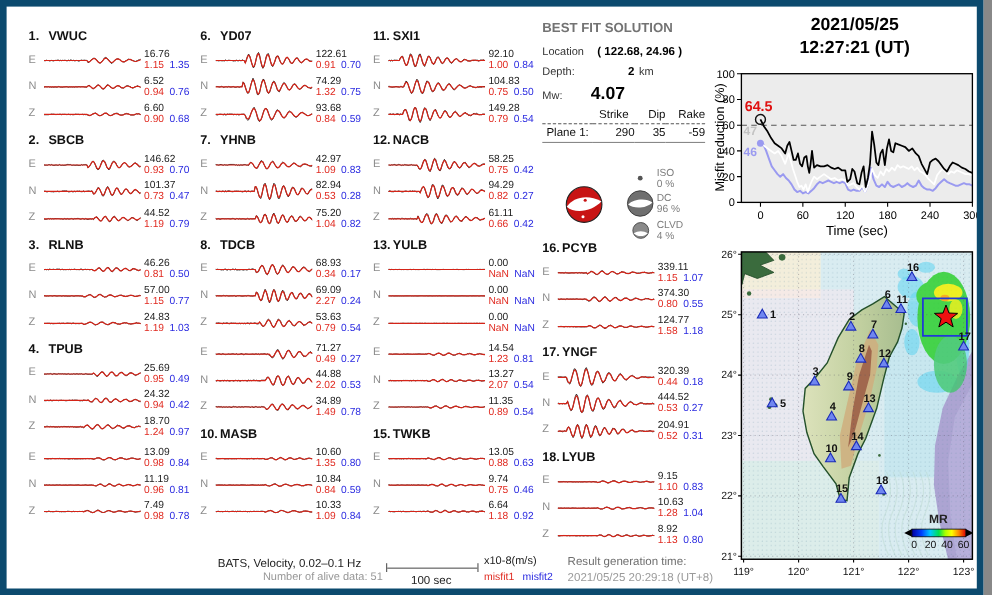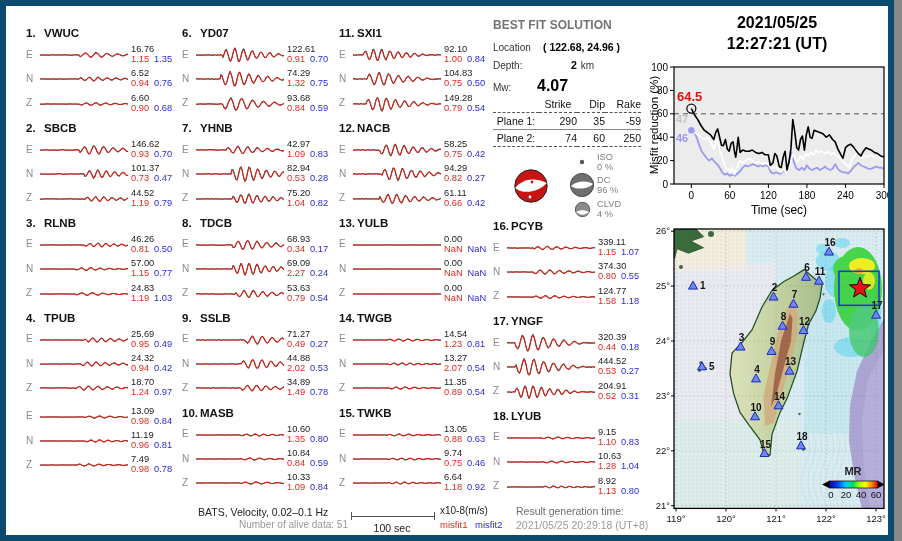--- a/index.html
+++ b/index.html
@@ -269,21 +269,20 @@
         <div class="ch-row">
           <span class="ch-label">Z</span>
           <svg class="ch-trace" width="88" height="24">
             <path d="M0,13L0,12.8L1,12.7L2,12.7L3,12.5L4,13.0L5,12.9L6,13.5L7,12.6L8,12.9L9,12.9L10,12.5L11,12.7L12,13.3L13,13.3L14,12.5L15,12.9L16,12.8L17,12.9L18,12.8L19,13.2L20,13.2L21,13.2L22,12.8L23,13.5L24,12.6L25,13.5L26,12.8L27,13.4L28,13.0L29,12.6L30,12.9L31,13.5L32,12.5L33,13.0L34,13.2L35,12.6L36,12.6L37,13.3L38,13.5L39,13.5L40,11.9L41,12.8L42,14.9L43,15.6L44,15.6L45,14.1L46,12.6L47,10.4L48,9.0L49,9.9L50,11.8L51,14.3L52,15.9L53,16.8L54,15.2L55,13.0L56,10.9L57,9.0L58,9.7L59,11.0L60,13.7L61,15.5L62,15.7L63,15.3L64,13.6L65,12.0L66,11.1L67,10.2L68,11.4L69,13.1L70,14.7L71,15.1L72,15.4L73,13.7L74,12.4L75,12.1L76,11.0L77,11.9L78,12.0L79,13.2L80,15.0L81,14.3L82,14.1L83,13.0L84,12.3L85,11.8L86,11.2L87,12.5L88,12.9" fill="none" stroke="#141414" stroke-width="0.8"></path>
             <path d="M0,13L0,13.0L1,13.0L2,13.0L3,13.0L4,13.0L5,13.0L6,13.0L7,13.0L8,13.0L9,13.0L10,13.0L11,13.0L12,13.0L13,13.0L14,13.0L15,13.0L16,13.0L17,13.0L18,13.0L19,13.0L20,13.0L21,13.0L22,13.0L23,13.0L24,13.0L25,13.0L26,13.0L27,13.0L28,13.0L29,13.0L30,13.0L31,13.0L32,13.0L33,13.0L34,13.0L35,13.0L36,13.0L37,13.0L38,13.0L39,13.0L40,11.7L41,13.0L42,14.5L43,15.5L44,15.4L45,14.3L46,12.4L47,10.7L48,9.9L49,10.4L50,12.2L51,14.3L52,16.0L53,16.3L54,15.2L55,13.2L56,11.1L57,9.9L58,10.1L59,11.5L60,13.5L61,15.1L62,15.8L63,15.2L64,13.8L65,12.1L66,10.9L67,10.7L68,11.5L69,12.8L70,14.1L71,14.9L72,14.8L73,14.0L74,12.8L75,11.8L76,11.3L77,11.6L78,12.5L79,13.5L80,14.3L81,14.5L82,14.0L83,13.2L84,12.3L85,11.8L86,11.8L87,12.3L88,13.1" fill="none" stroke="#d42418" stroke-width="1.1"></path>
           </svg>
           <span class="ch-nums"><span class="peak">53.63</span><br><span class="m1">0.79</span><span class="m2">0.54</span></span>
         </div>
       </div>
       <div class="st-block">
-        <div class="st-header"><span class="num">9.</span><span>SSLB</span></div>
         <div class="ch-row">
           <span class="ch-label">E</span>
           <svg class="ch-trace" width="88" height="24">
             <path d="M0,13L0,12.7L1,13.3L2,12.9L3,12.6L4,12.8L5,13.5L6,12.6L7,12.7L8,13.2L9,13.4L10,13.3L11,13.1L12,12.7L13,13.2L14,13.0L15,12.7L16,12.6L17,13.1L18,13.2L19,12.5L20,13.4L21,13.3L22,13.1L23,12.6L24,12.5L25,13.4L26,13.5L27,12.7L28,12.8L29,13.0L30,13.2L31,13.2L32,13.1L33,13.0L34,12.8L35,13.3L36,12.8L37,12.7L38,13.2L39,12.7L40,13.4L41,12.8L42,12.8L43,12.9L44,12.6L45,12.6L46,13.4L47,12.7L48,13.4L49,13.8L50,15.0L51,16.1L52,16.3L53,15.0L54,12.4L55,11.0L56,8.9L57,9.0L58,11.5L59,13.8L60,15.8L61,17.6L62,16.8L63,15.0L64,12.7L65,10.2L66,9.5L67,9.5L68,11.1L69,13.1L70,15.1L71,15.9L72,15.7L73,14.3L74,13.1L75,11.0L76,10.6L77,10.5L78,12.0L79,13.8L80,15.2L81,14.8L82,15.0L83,14.1L84,13.0L85,11.6L86,10.6L87,11.4L88,12.8" fill="none" stroke="#141414" stroke-width="0.8"></path>
             <path d="M0,13L0,13.0L1,13.0L2,13.0L3,13.0L4,13.0L5,13.0L6,13.0L7,13.0L8,13.0L9,13.0L10,13.0L11,13.0L12,13.0L13,13.0L14,13.0L15,13.0L16,13.0L17,13.0L18,13.0L19,13.0L20,13.0L21,13.0L22,13.0L23,13.0L24,13.0L25,13.0L26,13.0L27,13.0L28,13.0L29,13.0L30,13.0L31,13.0L32,13.0L33,13.0L34,13.0L35,13.0L36,13.0L37,13.0L38,13.0L39,13.0L40,13.0L41,13.0L42,13.0L43,13.0L44,13.0L45,13.0L46,13.0L47,13.0L48,13.0L49,13.2L50,14.6L51,15.5L52,15.5L53,14.4L54,12.7L55,10.9L56,9.8L57,9.9L58,11.3L59,13.4L60,15.4L61,16.5L62,16.3L63,14.7L64,12.5L65,10.6L66,9.6L67,10.0L68,11.5L69,13.5L70,15.2L71,16.0L72,15.6L73,14.3L74,12.6L75,11.2L76,10.6L77,10.9L78,12.0L79,13.4L80,14.5L81,15.0L82,14.7L83,13.8L84,12.7L85,11.7L86,11.3L87,11.5L88,12.3" fill="none" stroke="#d42418" stroke-width="1.1"></path>
           </svg>
           <span class="ch-nums"><span class="peak">71.27</span><br><span class="m1">0.49</span><span class="m2">0.27</span></span>
         </div>
         <div class="ch-row">
           <span class="ch-label">N</span>
@@ -406,21 +405,20 @@
         <div class="ch-row">
           <span class="ch-label">Z</span>
           <svg class="ch-trace" width="88" height="24">
             <path d="M0,13L0,13.0L1,13.0L2,12.9L3,12.9L4,12.9L5,13.1L6,13.1L7,13.0L8,13.1L9,13.0L10,13.1L11,13.0L12,13.0L13,12.9L14,12.9L15,13.0L16,13.0L17,13.0L18,12.9L19,13.0L20,12.9L21,12.9L22,13.0L23,13.0L24,13.0L25,12.9L26,12.9L27,13.1L28,12.9L29,12.9L30,13.0L31,12.9L32,13.1L33,12.9L34,12.9L35,13.1L36,13.0L37,13.0L38,13.1L39,13.0L40,13.1L41,13.0L42,12.9L43,13.0L44,12.9L45,13.1L46,13.0L47,13.0L48,13.1L49,13.0L50,12.9L51,12.9L52,13.1L53,12.9L54,12.9L55,13.1L56,13.0L57,13.1L58,13.0L59,13.1L60,13.0L61,13.0L62,13.1L63,13.0L64,12.9L65,13.0L66,13.0L67,12.9L68,13.1L69,13.0L70,13.0L71,12.9L72,13.1L73,13.0L74,13.0L75,13.0L76,13.0L77,13.1L78,12.9L79,13.1L80,12.9L81,12.9L82,13.1L83,12.9L84,13.1L85,13.0L86,13.0L87,13.1L88,13.1" fill="none" stroke="#141414" stroke-width="0.8"></path>
             <path d="M0,13L0,13.0L1,13.0L2,13.0L3,13.0L4,13.0L5,13.0L6,13.0L7,13.0L8,13.0L9,13.0L10,13.0L11,13.0L12,13.0L13,13.0L14,13.0L15,13.0L16,13.0L17,13.0L18,13.0L19,13.0L20,13.0L21,13.0L22,13.0L23,13.0L24,13.0L25,13.0L26,13.0L27,13.0L28,13.0L29,13.0L30,13.0L31,13.0L32,13.0L33,13.0L34,13.0L35,13.0L36,13.0L37,13.0L38,13.0L39,13.0L40,13.0L41,13.0L42,13.0L43,13.0L44,13.0L45,13.0L46,13.0L47,13.0L48,13.0L49,13.0L50,13.0L51,13.0L52,13.0L53,13.0L54,13.0L55,13.0L56,13.0L57,13.0L58,13.0L59,13.0L60,13.0L61,13.0L62,13.0L63,13.0L64,13.0L65,13.0L66,13.0L67,13.0L68,13.0L69,13.0L70,13.0L71,13.0L72,13.0L73,13.0L74,13.0L75,13.0L76,13.0L77,13.0L78,13.0L79,13.0L80,13.0L81,13.0L82,13.0L83,13.0L84,13.0L85,13.0L86,13.0L87,13.0L88,13.0" fill="none" stroke="#d42418" stroke-width="1.1"></path>
           </svg>
           <span class="ch-nums"><span class="peak">0.00</span><br><span class="m1">NaN</span><span class="m2">NaN</span></span>
         </div>
       </div>
       <div class="st-block">
-        <div class="st-header"><span class="num">14.</span><span>TWGB</span></div>
         <div class="ch-row">
           <span class="ch-label">E</span>
           <svg class="ch-trace" width="88" height="24">
             <path d="M0,13L0,13.1L1,12.8L2,12.9L3,13.0L4,13.3L5,12.9L6,12.9L7,12.8L8,12.9L9,13.0L10,13.3L11,13.2L12,13.1L13,13.2L14,12.7L15,13.0L16,13.1L17,12.8L18,12.8L19,13.0L20,13.0L21,13.1L22,13.2L23,13.0L24,13.1L25,12.9L26,13.0L27,12.8L28,12.7L29,12.8L30,13.0L31,13.0L32,13.0L33,13.1L34,12.7L35,12.9L36,12.4L37,12.2L38,12.7L39,13.2L40,13.6L41,13.9L42,13.9L43,13.1L44,12.6L45,12.2L46,12.0L47,12.4L48,12.9L49,13.7L50,14.1L51,13.8L52,13.4L53,13.0L54,12.1L55,12.0L56,12.2L57,12.9L58,13.4L59,14.0L60,13.9L61,13.8L62,13.2L63,12.8L64,12.3L65,12.1L66,12.8L67,13.4L68,13.5L69,13.6L70,13.3L71,13.4L72,12.5L73,12.8L74,12.2L75,12.6L76,13.0L77,13.3L78,13.7L79,13.6L80,13.3L81,12.9L82,13.0L83,12.3L84,12.7L85,13.0L86,13.3L87,13.1L88,13.2" fill="none" stroke="#141414" stroke-width="0.8"></path>
             <path d="M0,13L0,13.0L1,13.0L2,13.0L3,13.0L4,13.0L5,13.0L6,13.0L7,13.0L8,13.0L9,13.0L10,13.0L11,13.0L12,13.0L13,13.0L14,13.0L15,13.0L16,13.0L17,13.0L18,13.0L19,13.0L20,13.0L21,13.0L22,13.0L23,13.0L24,13.0L25,13.0L26,13.0L27,13.0L28,13.0L29,13.0L30,13.0L31,13.0L32,13.0L33,13.0L34,13.0L35,13.0L36,12.4L37,12.4L38,12.6L39,13.1L40,13.6L41,13.8L42,13.7L43,13.3L44,12.7L45,12.2L46,12.1L47,12.4L48,12.9L49,13.6L50,13.9L51,13.9L52,13.4L53,12.8L54,12.3L55,12.1L56,12.3L57,12.8L58,13.3L59,13.7L60,13.7L61,13.5L62,13.0L63,12.6L64,12.4L65,12.5L66,12.7L67,13.1L68,13.4L69,13.5L70,13.4L71,13.1L72,12.8L73,12.6L74,12.6L75,12.7L76,13.0L77,13.3L78,13.4L79,13.3L80,13.2L81,12.9L82,12.7L83,12.7L84,12.8L85,12.9L86,13.1L87,13.3L88,13.3" fill="none" stroke="#d42418" stroke-width="1.1"></path>
           </svg>
           <span class="ch-nums"><span class="peak">14.54</span><br><span class="m1">1.23</span><span class="m2">0.81</span></span>
         </div>
         <div class="ch-row">
           <span class="ch-label">N</span>
@@ -572,26 +570,20 @@
         <th class="lab"></th>
         <th class="c1">Strike</th>
         <th class="c2">Dip</th>
         <th class="c3">Rake</th>
       </tr>
       <tr class="solid-b">
         <td class="lab">Plane 1:</td>
         <td>290</td>
         <td>35</td>
         <td>-59</td>
-      </tr>
-      <tr class="dash-b">
-        <td class="lab">Plane 2:</td>
-        <td>74</td>
-        <td>60</td>
-        <td>250</td>
       </tr>
     </tbody>
       </table>
   </div>
 
   <div id="mech">
     <svg id="mainball" width="36" height="36" viewBox="0 0 36 36">
       <circle cx="18" cy="18" r="16.2" fill="#c81414" stroke="#222" stroke-width="1"></circle>
       <path d="M2.2,20 C8,12 20,8 33.8,15 C26,24 10,27 2.2,20 Z" fill="#ffffff"></path>
       <circle cx="19" cy="14" r="1.4" fill="#c81414"></circle>

